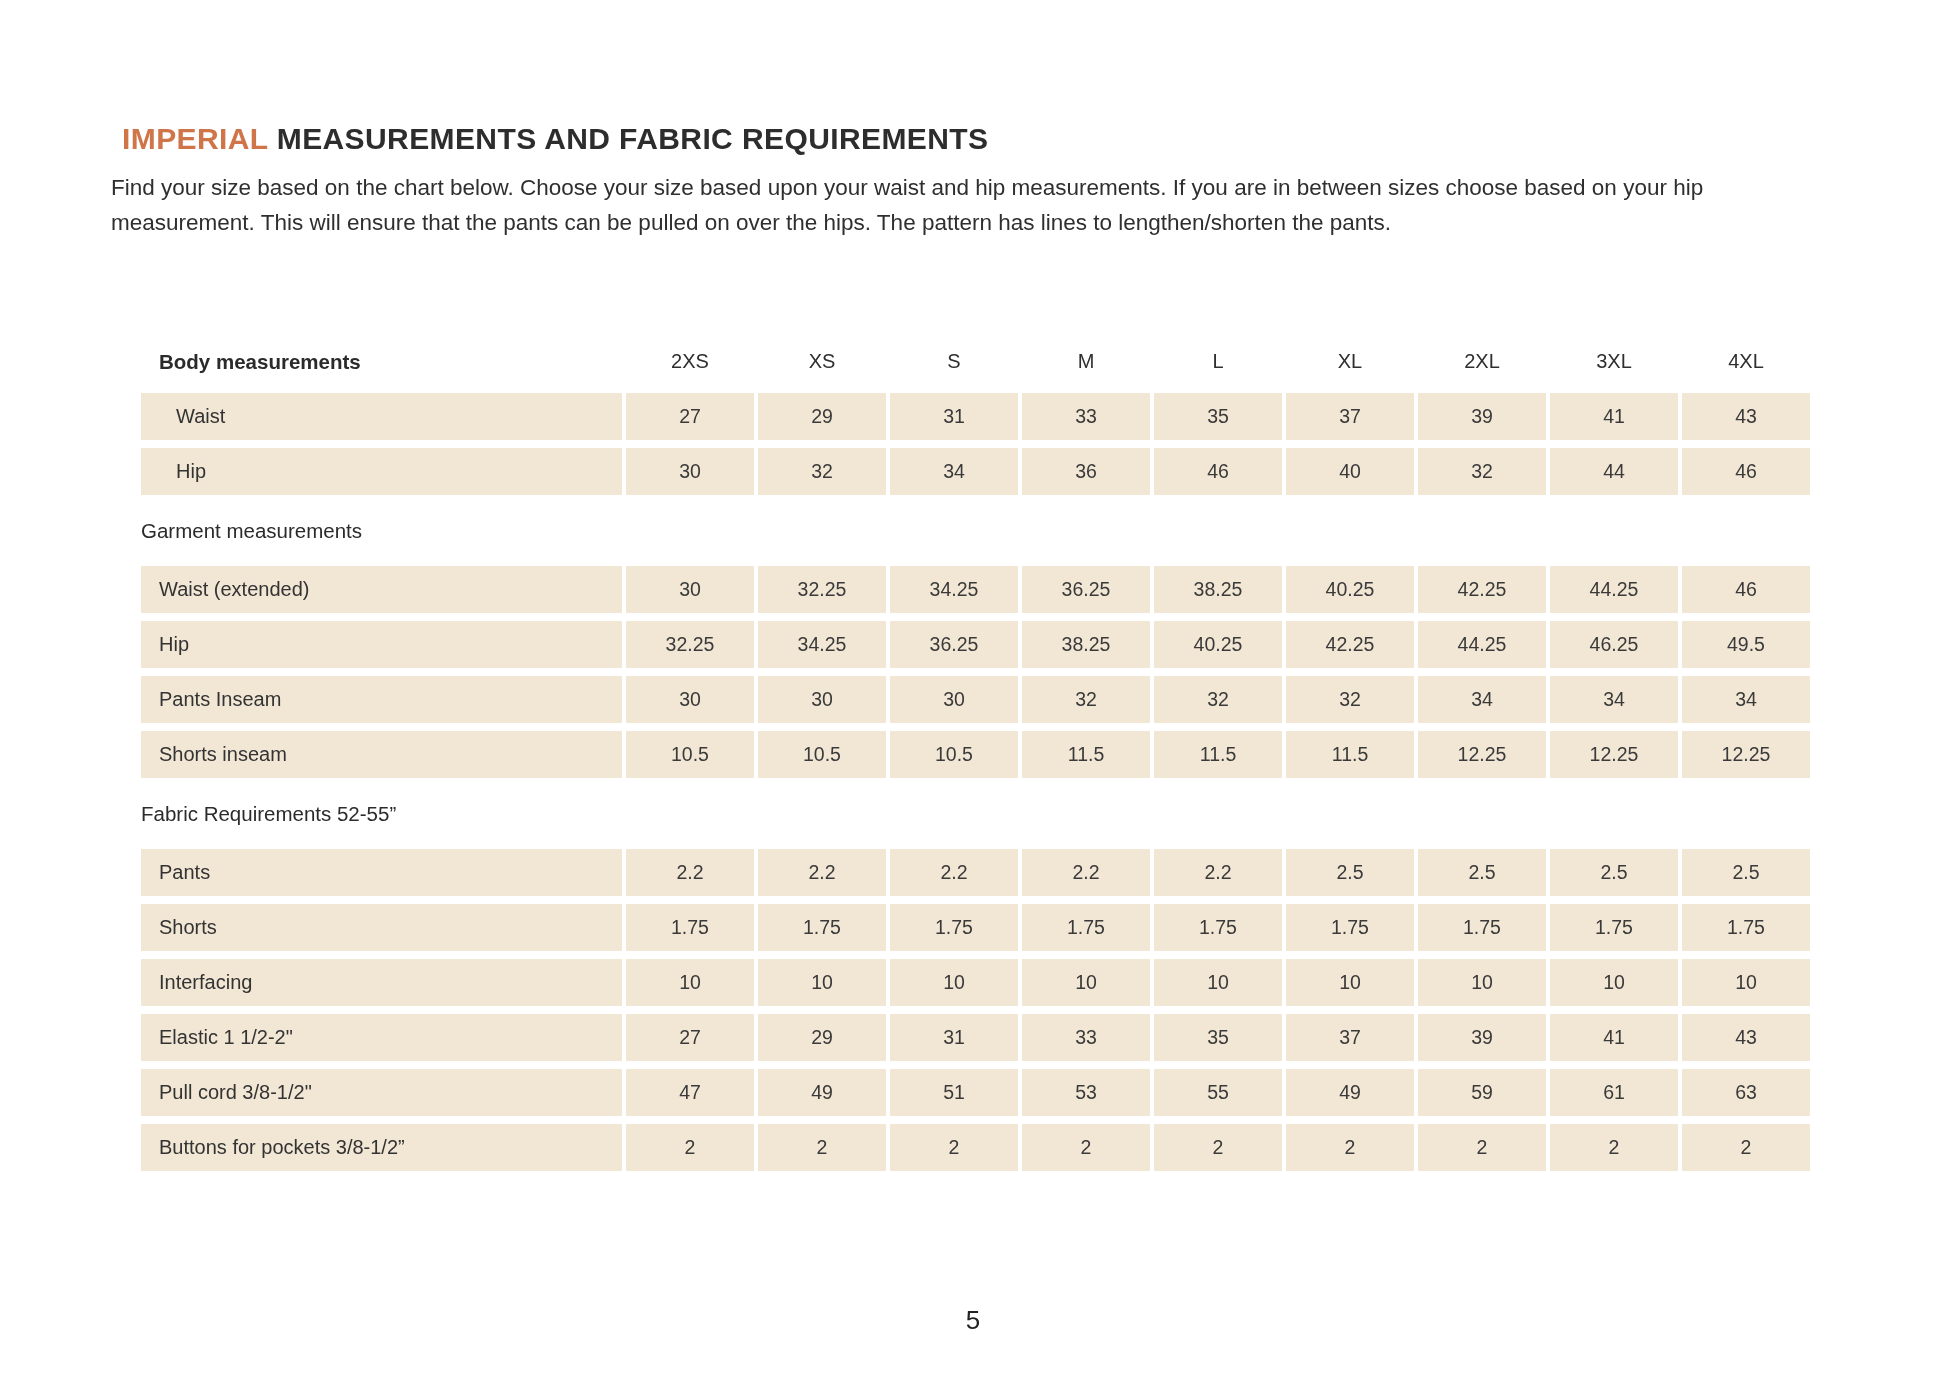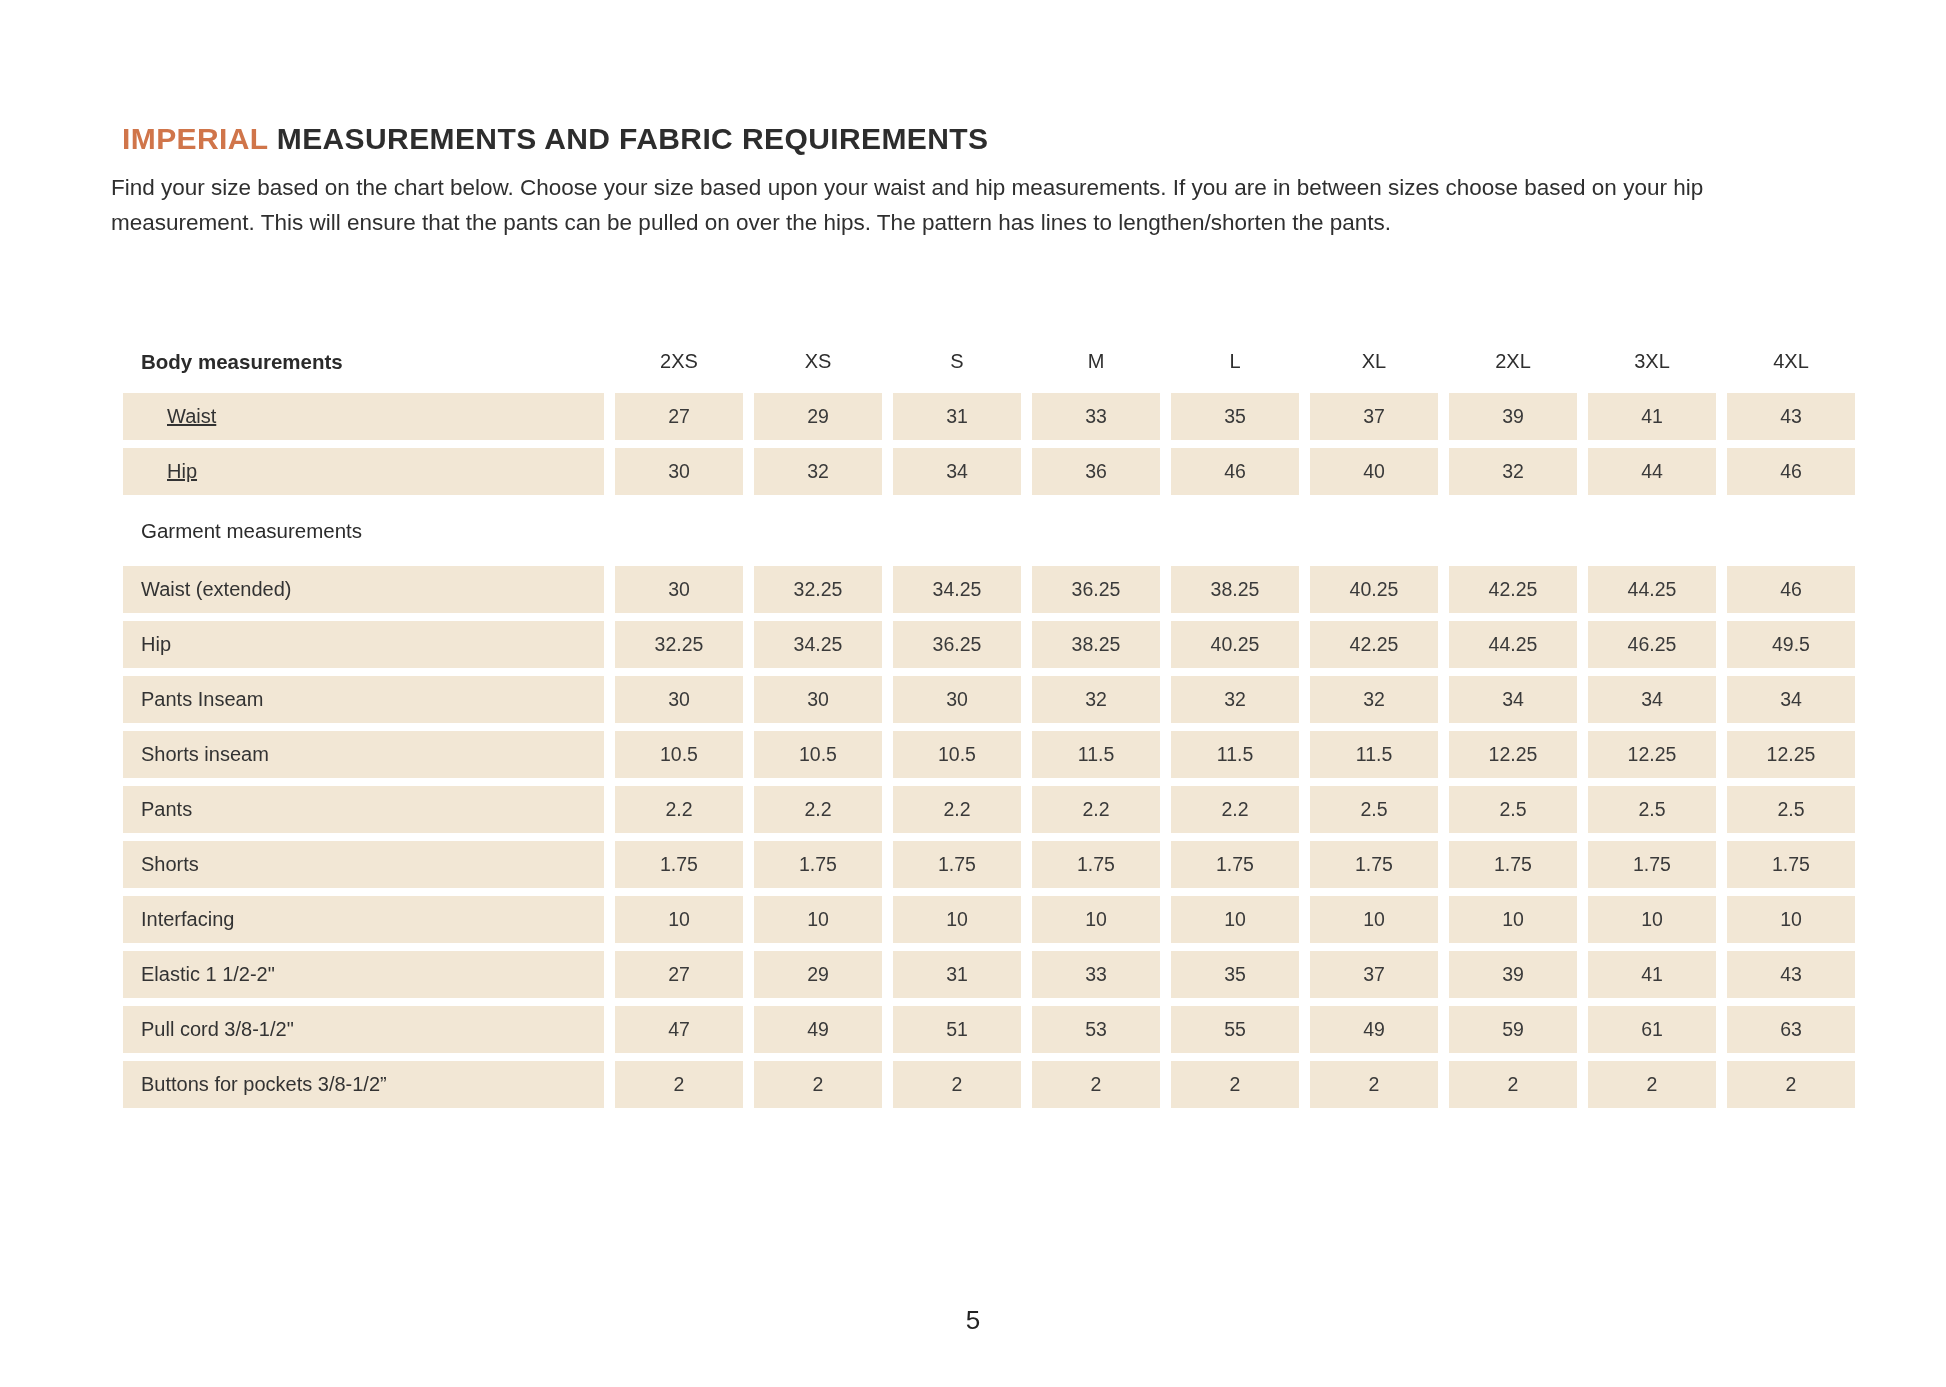--- a/index.html
+++ b/index.html
@@ -21,25 +21,25 @@
   .title .hl { color: var(--accent, #d0754a); }
 
   .intro {
     position: absolute; left: 111px; top: 170px;
     width: 1615px;
     font-size: 22.5px; line-height: 35px;
     color: #2f2f2f;
   }
 
   .size-table { position: absolute; left: 123px; top: 338px; width: 1705px; }
-  .trow { display: flex; gap: 11px; margin-bottom: 8px; }
+  .trow { display: flex; gap: 4px; margin-bottom: 8px; justify-content: center; }
   .trow.data-row { height: 47px; }
   .cell { display: flex; align-items: center; }
   .label-cell { width: 481px; padding-left: 18px; flex: none; }
-  .label-cell.indent { padding-left: 44px; text-decoration: underline; }
+  .label-cell.indent { padding-left: 35px; }
   .vcell { width: 128px; flex: none; justify-content: center; }
 
   .header-row { height: 47px; }
   .header-row .label-cell { font-size: 20.5px; font-weight: 700; color: #2b2b2b; }
   .header-row .vcell { font-size: 20px; color: #2f2f2f; }
 
   .section-row {
     height: 55px; display: flex; align-items: center;
     padding-left: 18px; font-size: 20.5px; font-weight: 400;
     color: #2b2b2b; margin-bottom: 8px;
@@ -142,20 +142,21 @@
         <div class="cell vcell">10.5</div>
         <div class="cell vcell">10.5</div>
         <div class="cell vcell">10.5</div>
         <div class="cell vcell">11.5</div>
         <div class="cell vcell">11.5</div>
         <div class="cell vcell">11.5</div>
         <div class="cell vcell">12.25</div>
         <div class="cell vcell">12.25</div>
         <div class="cell vcell">12.25</div>
       </div>
+      <div class="section-row">Fabric Requirements 52-55”</div>
       <div class="trow data-row">
         <div class="cell label-cell">Pants</div>
         <div class="cell vcell">2.2</div>
         <div class="cell vcell">2.2</div>
         <div class="cell vcell">2.2</div>
         <div class="cell vcell">2.2</div>
         <div class="cell vcell">2.2</div>
         <div class="cell vcell">2.5</div>
         <div class="cell vcell">2.5</div>
         <div class="cell vcell">2.5</div>

